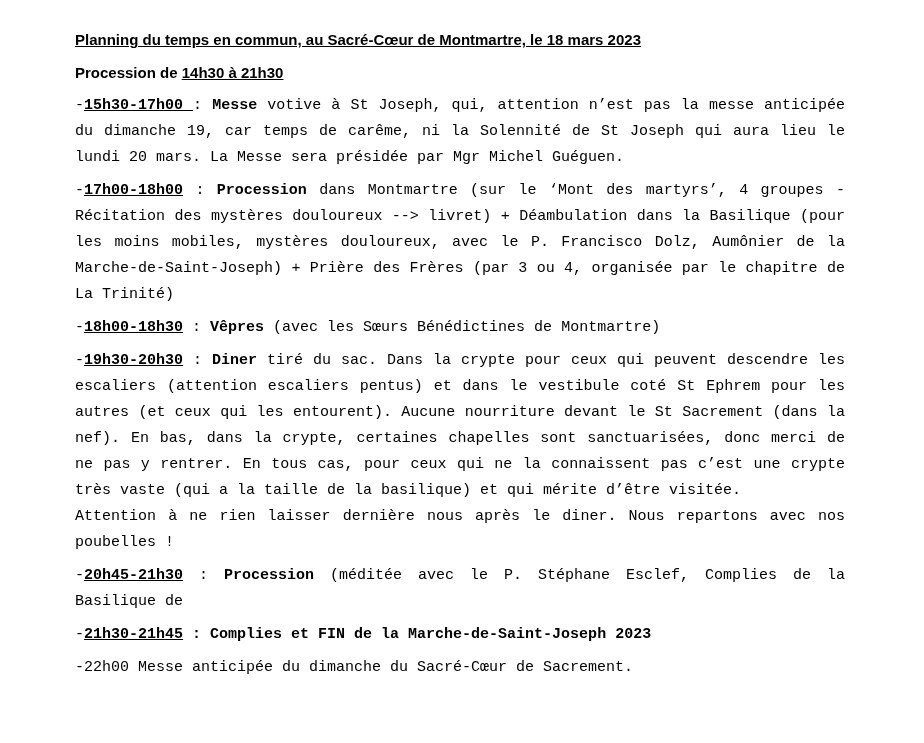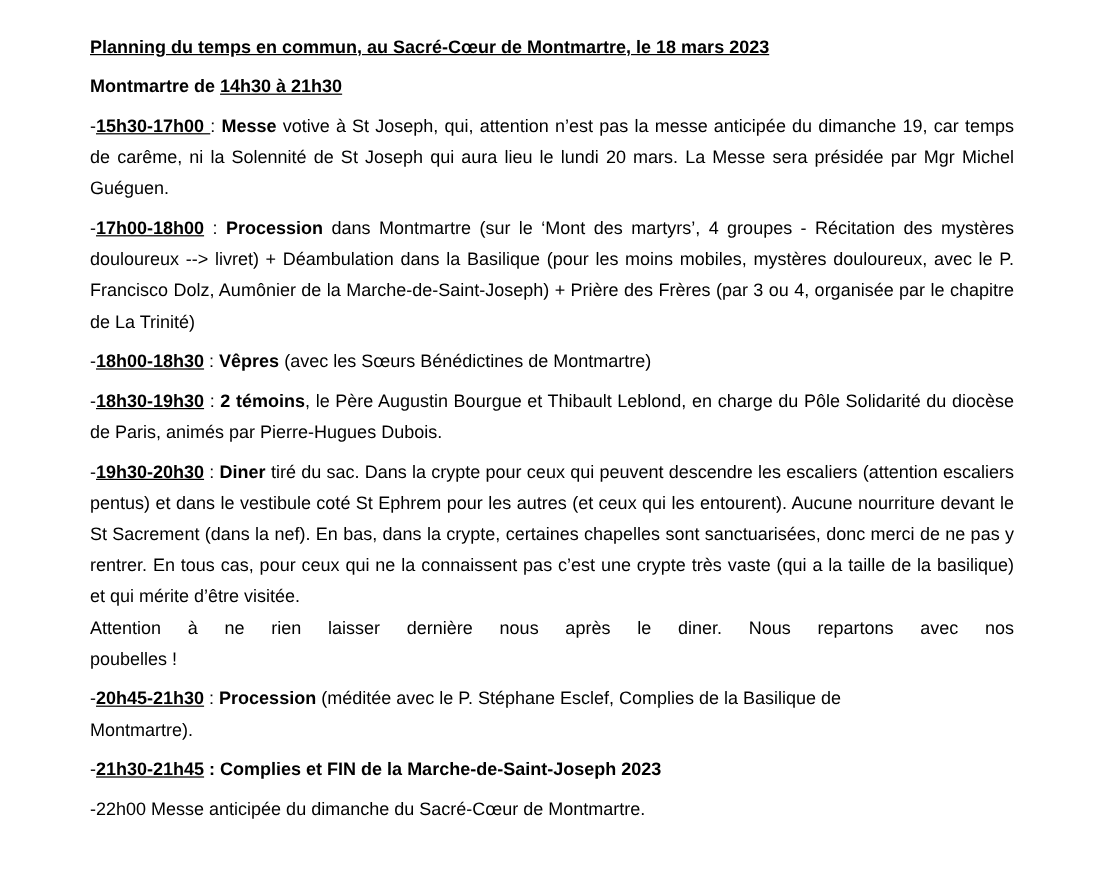--- a/index.html
+++ b/index.html
@@ -25,48 +25,48 @@
   .hdr {
     text-align: left;
     line-height: 26px;
     margin: 0 0 7px 0;
     font-weight: bold;
   }
   .para {
     text-align: justify;
     line-height: 26px;
     margin: 0 0 7px 0;
+    font-family: Liberation Mono, monospace;
   }
   .b { font-weight: bold; }
   .u { text-decoration: underline; }
   .line { display: block; }
   .stretch {
     text-align: justify;
     text-align-last: justify;
   }
 </style>
 </head>
 <body>
 
 <div class="page">
 
   <div class="hdr"><span class="u">Planning du temps en commun, au Sacré-Cœur de Montmartre, le 18 mars 2023</span></div>
 
 
-  <div class="hdr"><span>Montmartre de </span><span class="u">14h30 à 21h30</span></div>
+  <div class="hdr"><span>Procession de </span><span class="u">14h30 à 21h30</span></div>
 
   <p class="para"><span>-</span><span class="b u">15h30-17h00 </span><span>: </span><span class="b">Messe</span><span> votive à St Joseph, qui, attention n’est pas la messe anticipée du dimanche 19, car temps de carême, ni la Solennité de St Joseph qui aura lieu le lundi 20 mars. La Messe sera présidée par Mgr Michel Guéguen.</span></p>
 
   <p class="para"><span>-</span><span class="b u">17h00-18h00</span><span> : </span><span class="b">Procession</span><span> dans Montmartre (sur le ‘Mont des martyrs’, 4 groupes - Récitation des mystères douloureux --&gt; livret) + Déambulation dans la Basilique (pour les moins mobiles, mystères douloureux, avec le P. Francisco Dolz, Aumônier de la Marche-de-Saint-Joseph) + Prière des Frères (par 3 ou 4, organisée par le chapitre de La Trinité)</span></p>
 
   <p class="para"><span>-</span><span class="b u">18h00-18h30</span><span> : </span><span class="b">Vêpres</span><span> (avec les Sœurs Bénédictines de Montmartre)</span></p>
 
-  <p class="para"><span>-</span><span class="b u">18h30-19h30</span><span> : </span><span class="b">2 témoins</span><span>, le Père Augustin Bourgue et Thibault Leblond, en charge du Pôle Solidarité du diocèse de Paris, animés par Pierre-Hugues Dubois.</span></p>
 
   <p class="para"><span>-</span><span class="b u">19h30-20h30</span><span> : </span><span class="b">Diner</span><span> tiré du sac. Dans la crypte pour ceux qui peuvent descendre les escaliers (attention escaliers pentus) et dans le vestibule coté St Ephrem pour les autres (et ceux qui les entourent). Aucune nourriture devant le St Sacrement (dans la nef). En bas, dans la crypte, certaines chapelles sont sanctuarisées, donc merci de ne pas y rentrer. En tous cas, pour ceux qui ne la connaissent pas c’est une crypte très vaste (qui a la taille de la basilique) et qui mérite d’être visitée.</span><span class="line stretch">Attention à ne rien laisser dernière nous après le diner. Nous repartons avec nos</span><span class="line">poubelles !</span></p>
 
-  <p class="para"><span>-</span><span class="b u">20h45-21h30</span><span> : </span><span class="b">Procession</span><span> (méditée avec le P. Stéphane Esclef, Complies de la Basilique de</span><span class="line">Montmartre).</span></p>
+  <p class="para"><span>-</span><span class="b u">20h45-21h30</span><span> : </span><span class="b">Procession</span><span> (méditée avec le P. Stéphane Esclef, Complies de la Basilique de</span></p>
 
   <p class="para"><span>-</span><span class="b u">21h30-21h45</span><span class="b"> : </span><span class="b">Complies et FIN de la Marche-de-Saint-Joseph 2023</span></p>
 
-  <p class="para"><span>-22h00 Messe anticipée du dimanche du Sacré-Cœur de Montmartre.</span></p>
+  <p class="para"><span>-22h00 Messe anticipée du dimanche du Sacré-Cœur de Sacrement.</span></p>
 
 </div>
 
 </body></html>

